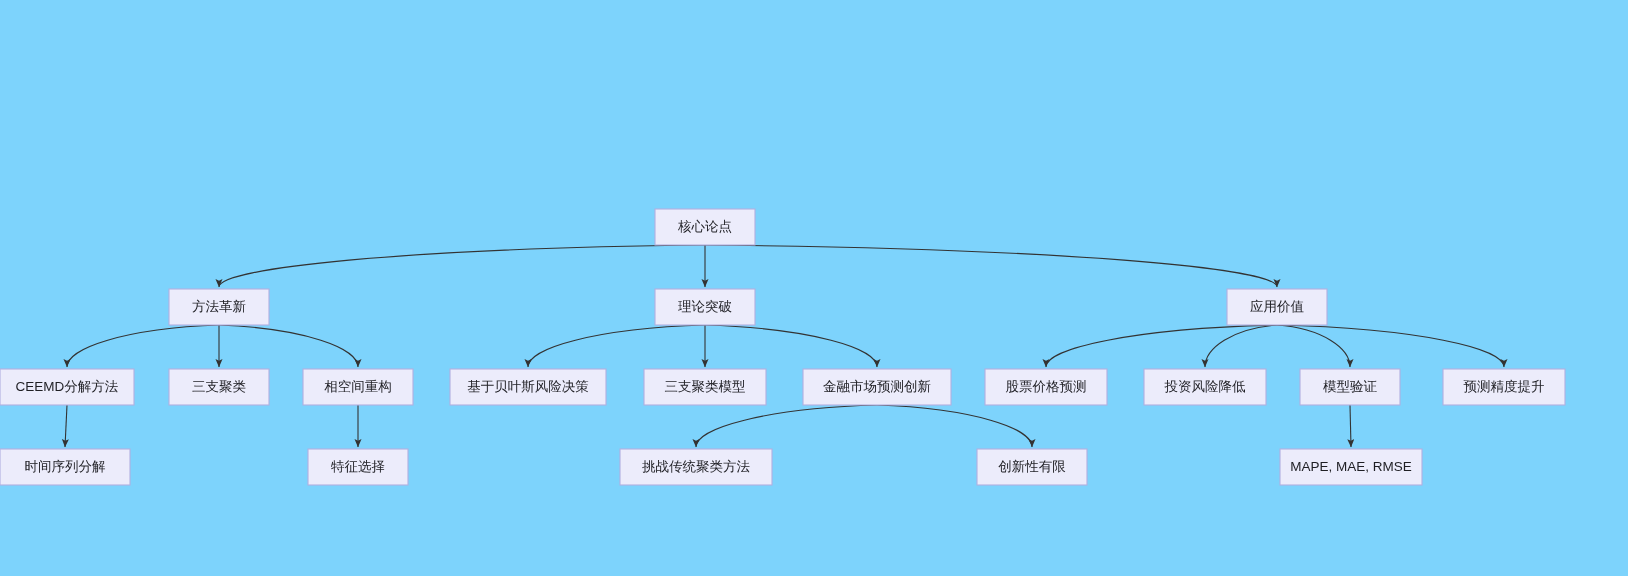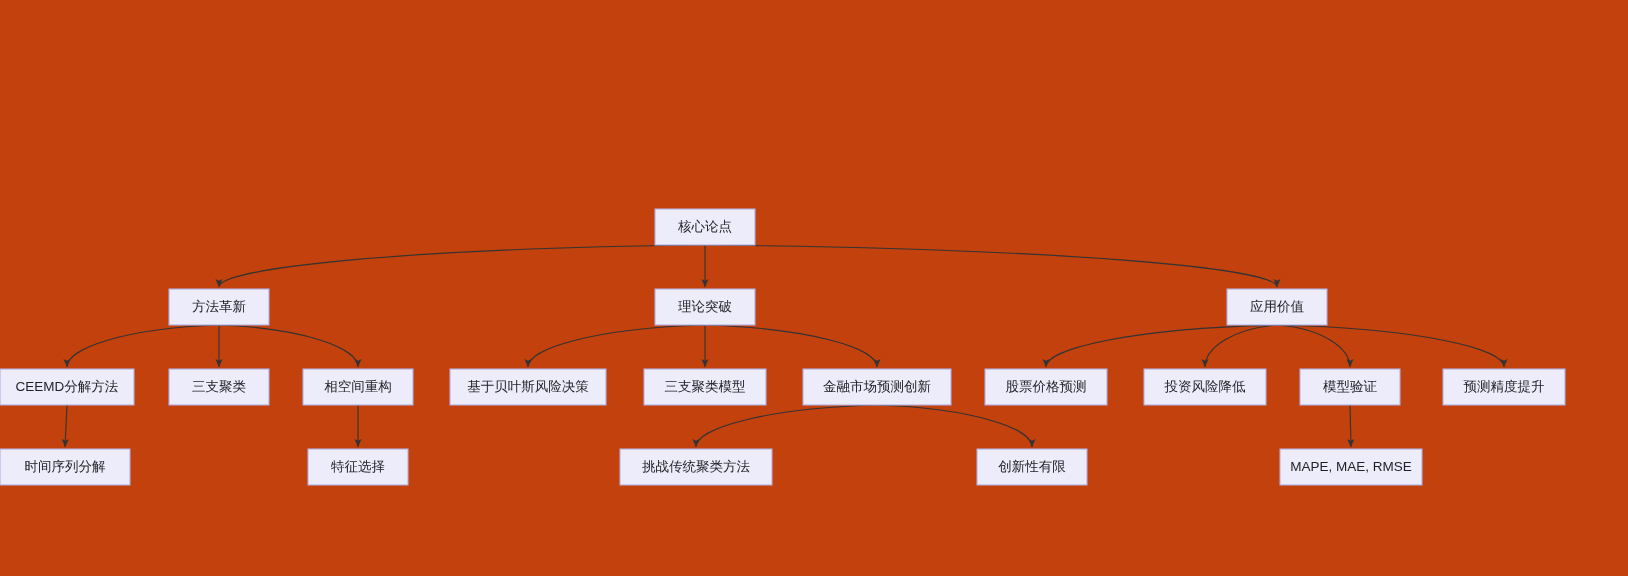--- a/index.html
+++ b/index.html
@@ -10,21 +10,21 @@
   body {
     width: 1628px;
     height: 576px;
     overflow: hidden;
     font-family: "Liberation Sans", "DejaVu Sans", sans-serif;
   }
   #diagram-root {
     position: relative;
     width: 1628px;
     height: 576px;
-    background: #c2410c;
+    background: #7dd3fc;
   }
   svg#mindmap {
     display: block;
     width: 1628px;
     height: 576px;
   }
   .edge-path {
     fill: none;
     stroke: #333333;
     stroke-width: 1.1px;

